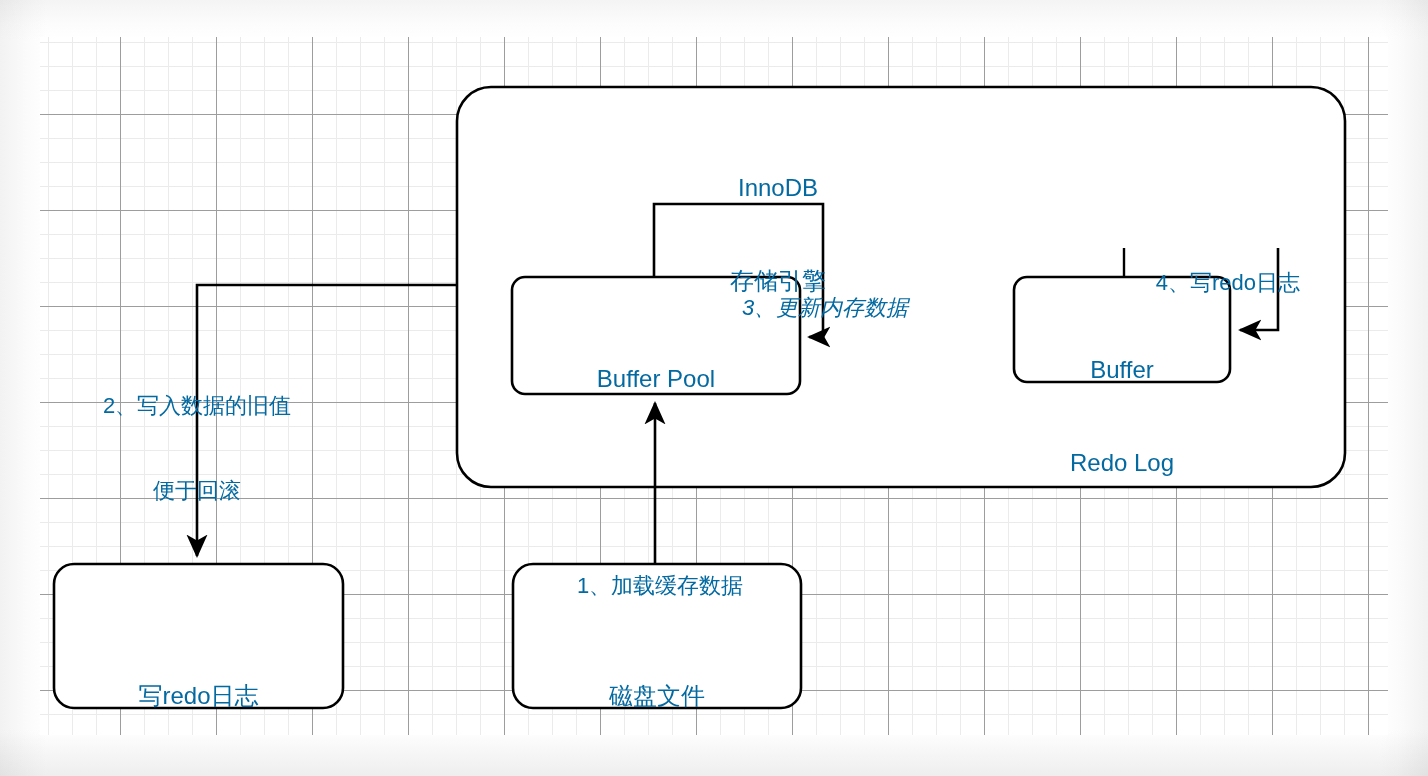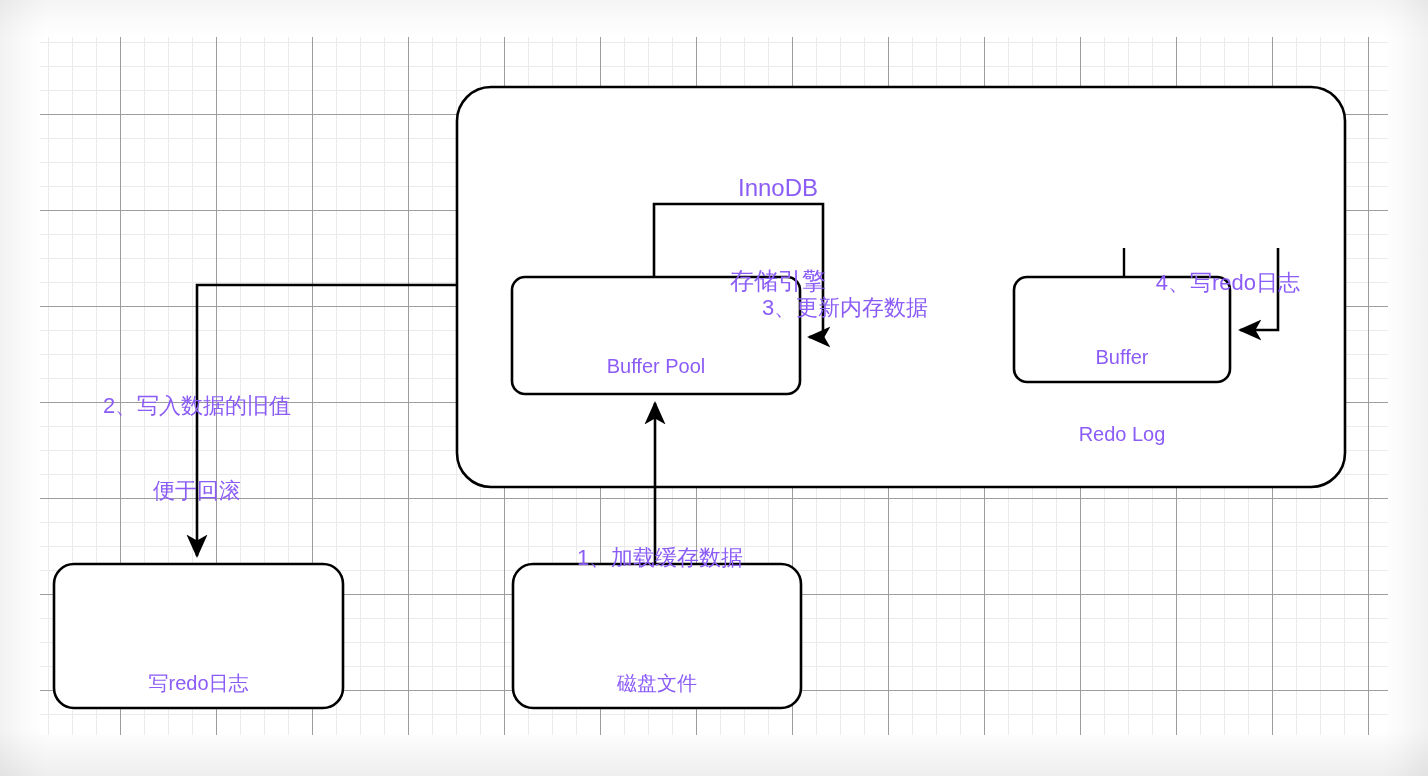--- a/index.html
+++ b/index.html
@@ -48,27 +48,27 @@
   }
   #svg-layer {
     position: absolute;
     left: 0; top: 0;
     width: 1428px;
     height: 776px;
     pointer-events: none;
   }
   .node-text {
     position: absolute;
-    color: #8b5cf6;
+    color: #0369a1;
     text-align: center;
     line-height: 1.28;
     white-space: pre;
     pointer-events: none;
   }
-  .box-label { font-size: 20px; }
+  .box-label { font-size: 24px; }
   .flow-label { font-size: 22px; }
   .title-label { font-size: 24px; }
 </style>
 </head>
 <body>
 
 <div id="root">
 
   <div id="page-bg"></div>
 
@@ -117,30 +117,30 @@
   </div>
 
   <div class="node-text box-label" style="left:54px; top:620px; width:289px;">
     <div>写redo日志</div>
   </div>
 
   <div class="node-text box-label" style="left:513px; top:620px; width:288px;">
     <div>磁盘文件</div>
   </div>
 
-  <div class="node-text flow-label" style="left:515px; top:488px; width:290px;text-align:center;">
+  <div class="node-text flow-label" style="left:515px; top:516px; width:290px;text-align:center;">
     <div>1、加载缓存数据</div>
   </div>
 
   <div class="node-text flow-label" style="left:56px; top:336px; width:282px;">
     <div>2、写入数据的旧值</div>
     <div>便于回滚</div>
   </div>
 
-  <div class="node-text flow-label" style="left:720px; top:238px; width:250px;">
+  <div class="node-text flow-label" style="left:700px; top:238px; width:250px;font-style:italic;">
     <div>3、更新内存数据</div>
   </div>
 
   <div class="node-text flow-label" style="left:1090px; top:213px; width:210px;text-align:right;">
     <div>4、写redo日志</div>
   </div>
 
 </div>
 
 </body></html>

